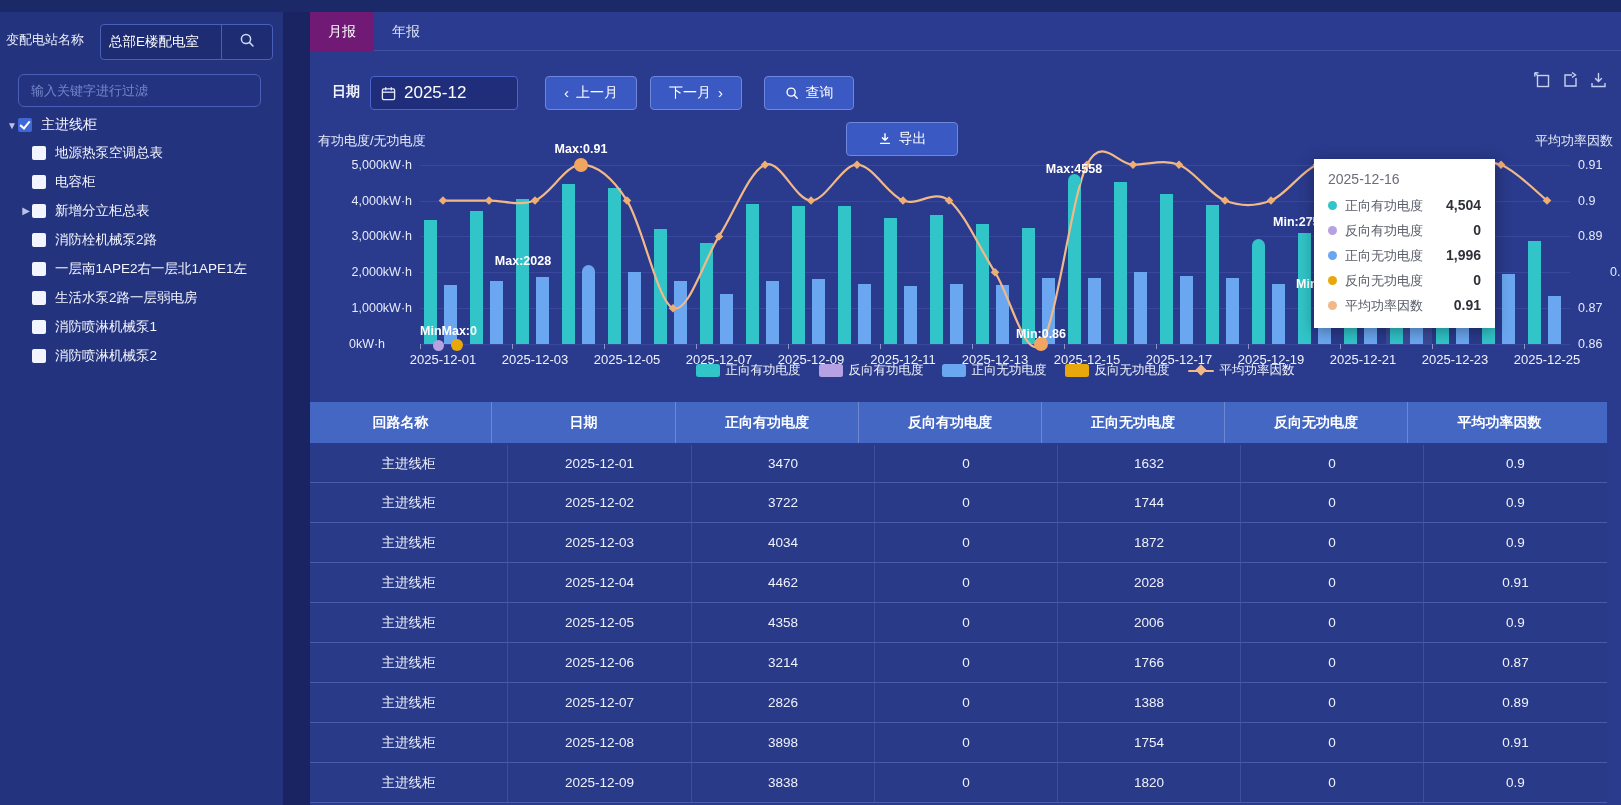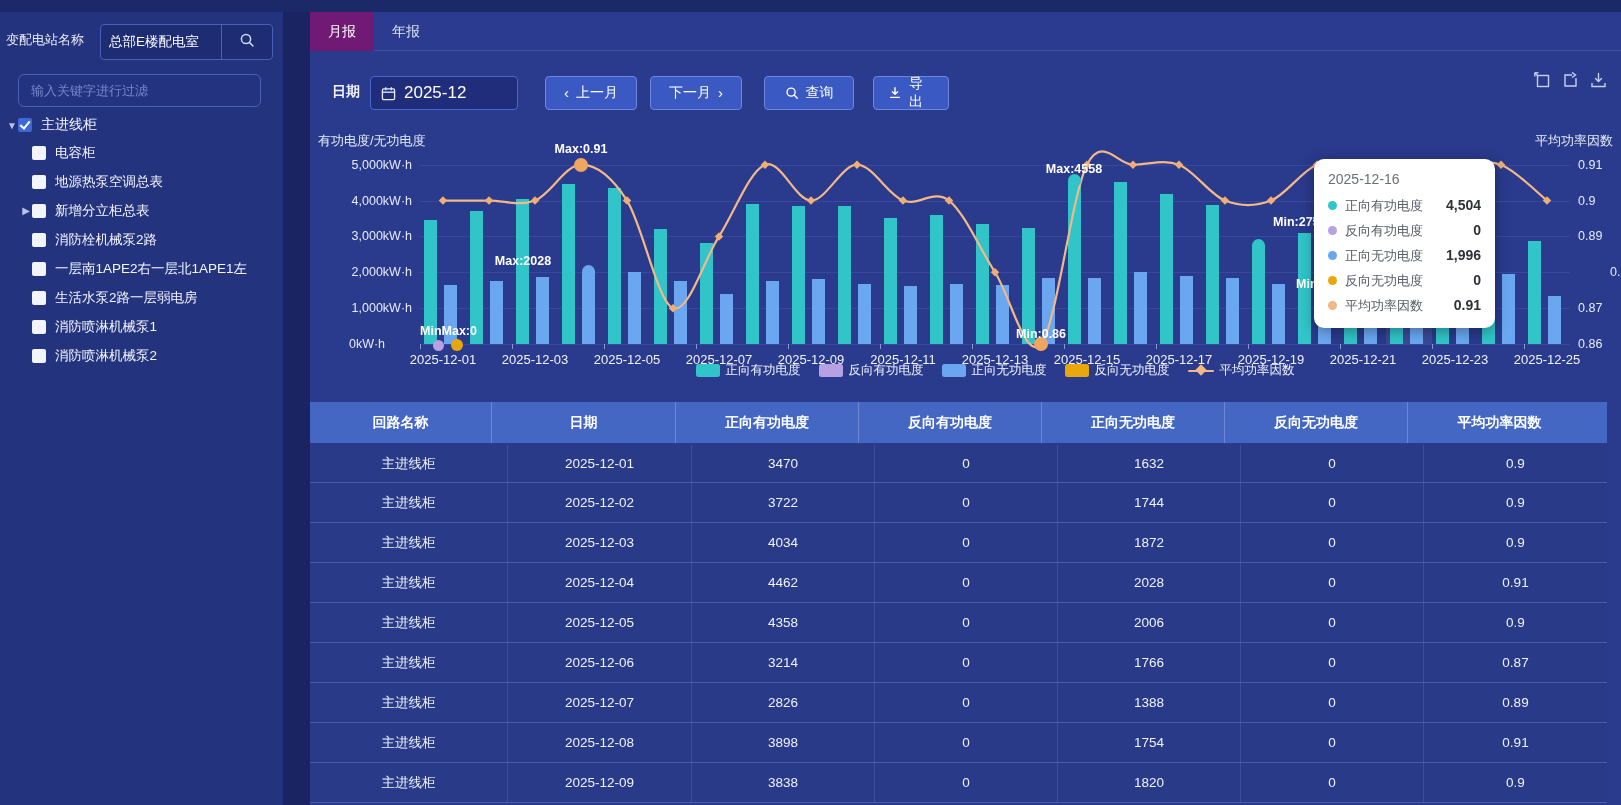--- a/index.html
+++ b/index.html
@@ -74,21 +74,21 @@
   .bar { position:absolute; z-index:2; }
   #hl-band { position:absolute; background:rgba(255,255,255,0.08); z-index:1; }
   #line-svg { position:absolute; left:0; top:0; z-index:3; pointer-events:none; }
   .mk-dot { position:absolute; border-radius:50%; z-index:4; }
   .mk-label { position:absolute; font-size:12.5px; font-weight:700; color:#FFFFFF; z-index:5;
     white-space:nowrap; }
   .mk-label.centered { transform:translateX(-50%); }
 
   
   #tooltip { position:absolute; left:1004px; top:33px; width:181px; background:#FFFFFF;
-    border-radius:10px; box-shadow:0 3px 14px rgba(0,0,0,.35); padding:9px 14px 10px 14px;
+    border-radius:0; box-shadow:0 3px 14px rgba(0,0,0,.35); padding:9px 14px 10px 14px;
     z-index:10; }
   #tooltip-title { font-size:14px; color:#6A6E79; line-height:22px; margin-bottom:3px; }
   .tt-row { display:flex; align-items:center; line-height:25px; }
   .tt-dot { width:9px; height:9px; border-radius:50%; margin-right:8px; flex:0 0 auto; }
   .tt-label { font-size:13px; color:#575B66; flex:1 1 auto; }
   .tt-value { font-size:14px; color:#2F3138; font-weight:700; }
 
   
   #legend { position:absolute; left:110px; top:348px; width:1150px; height:20px; display:flex;
     align-items:center; justify-content:center; gap:18px; z-index:2; }
@@ -136,26 +136,26 @@
     <input id="filter-input" placeholder="输入关键字进行过滤" style="">
     <div id="tree">
         <div class="tree-row root" style="padding-left: 6px;">
           <span class="caret">▼</span>
           <span class="cbx checked"></span>
           <span class="tree-label">主进线柜</span>
         </div>
         <div class="tree-row" style="padding-left: 20px;">
           <span class="caret"></span>
           <span class="cbx"></span>
+          <span class="tree-label">地源热泵空调总表</span>
+        </div>
+        <div class="tree-row" style="padding-left: 20px;">
+          <span class="caret"></span>
+          <span class="cbx"></span>
           <span class="tree-label">电容柜</span>
-        </div>
-        <div class="tree-row" style="padding-left: 20px;">
-          <span class="caret"></span>
-          <span class="cbx"></span>
-          <span class="tree-label">地源热泵空调总表</span>
         </div>
         <div class="tree-row" style="padding-left: 20px;">
           <span class="caret">▶</span>
           <span class="cbx"></span>
           <span class="tree-label">新增分立柜总表</span>
         </div>
         <div class="tree-row" style="padding-left: 20px;">
           <span class="caret"></span>
           <span class="cbx"></span>
           <span class="tree-label">消防栓机械泵2路</span>
@@ -215,21 +215,21 @@
       </div>
       <div class="tb-btn" style="left:454px; width:90px;">
         <span style="display:flex;">
           <svg width="14" height="14" viewBox="0 0 16 16">
               <circle cx="7" cy="7" r="4.6" fill="none" stroke="#fff" stroke-width="1.6"></circle>
               <line x1="10.4" y1="10.4" x2="14" y2="14" stroke="#fff" stroke-width="1.6" stroke-linecap="round"></line>
             </svg>
         </span>
         <span>查询</span>
       </div>
-      <div class="tb-btn" style="left:563px; width:76px;">
+      <div class="tb-btn" style="left:536px; width:112px;margin-top:46px;">
         <span style="display:flex;">
           <svg width="14" height="14" viewBox="0 0 16 16">
               <path d="M8 2 L8 9 M5 6.5 L8 9.5 L11 6.5" fill="none" stroke="#fff" stroke-width="1.6" stroke-linecap="round" stroke-linejoin="round"></path>
               <line x1="3" y1="13" x2="13" y2="13" stroke="#fff" stroke-width="1.6" stroke-linecap="round"></line>
             </svg>
         </span>
         <span>导出</span>
       </div>
       <div id="toolbox">
         <span>

